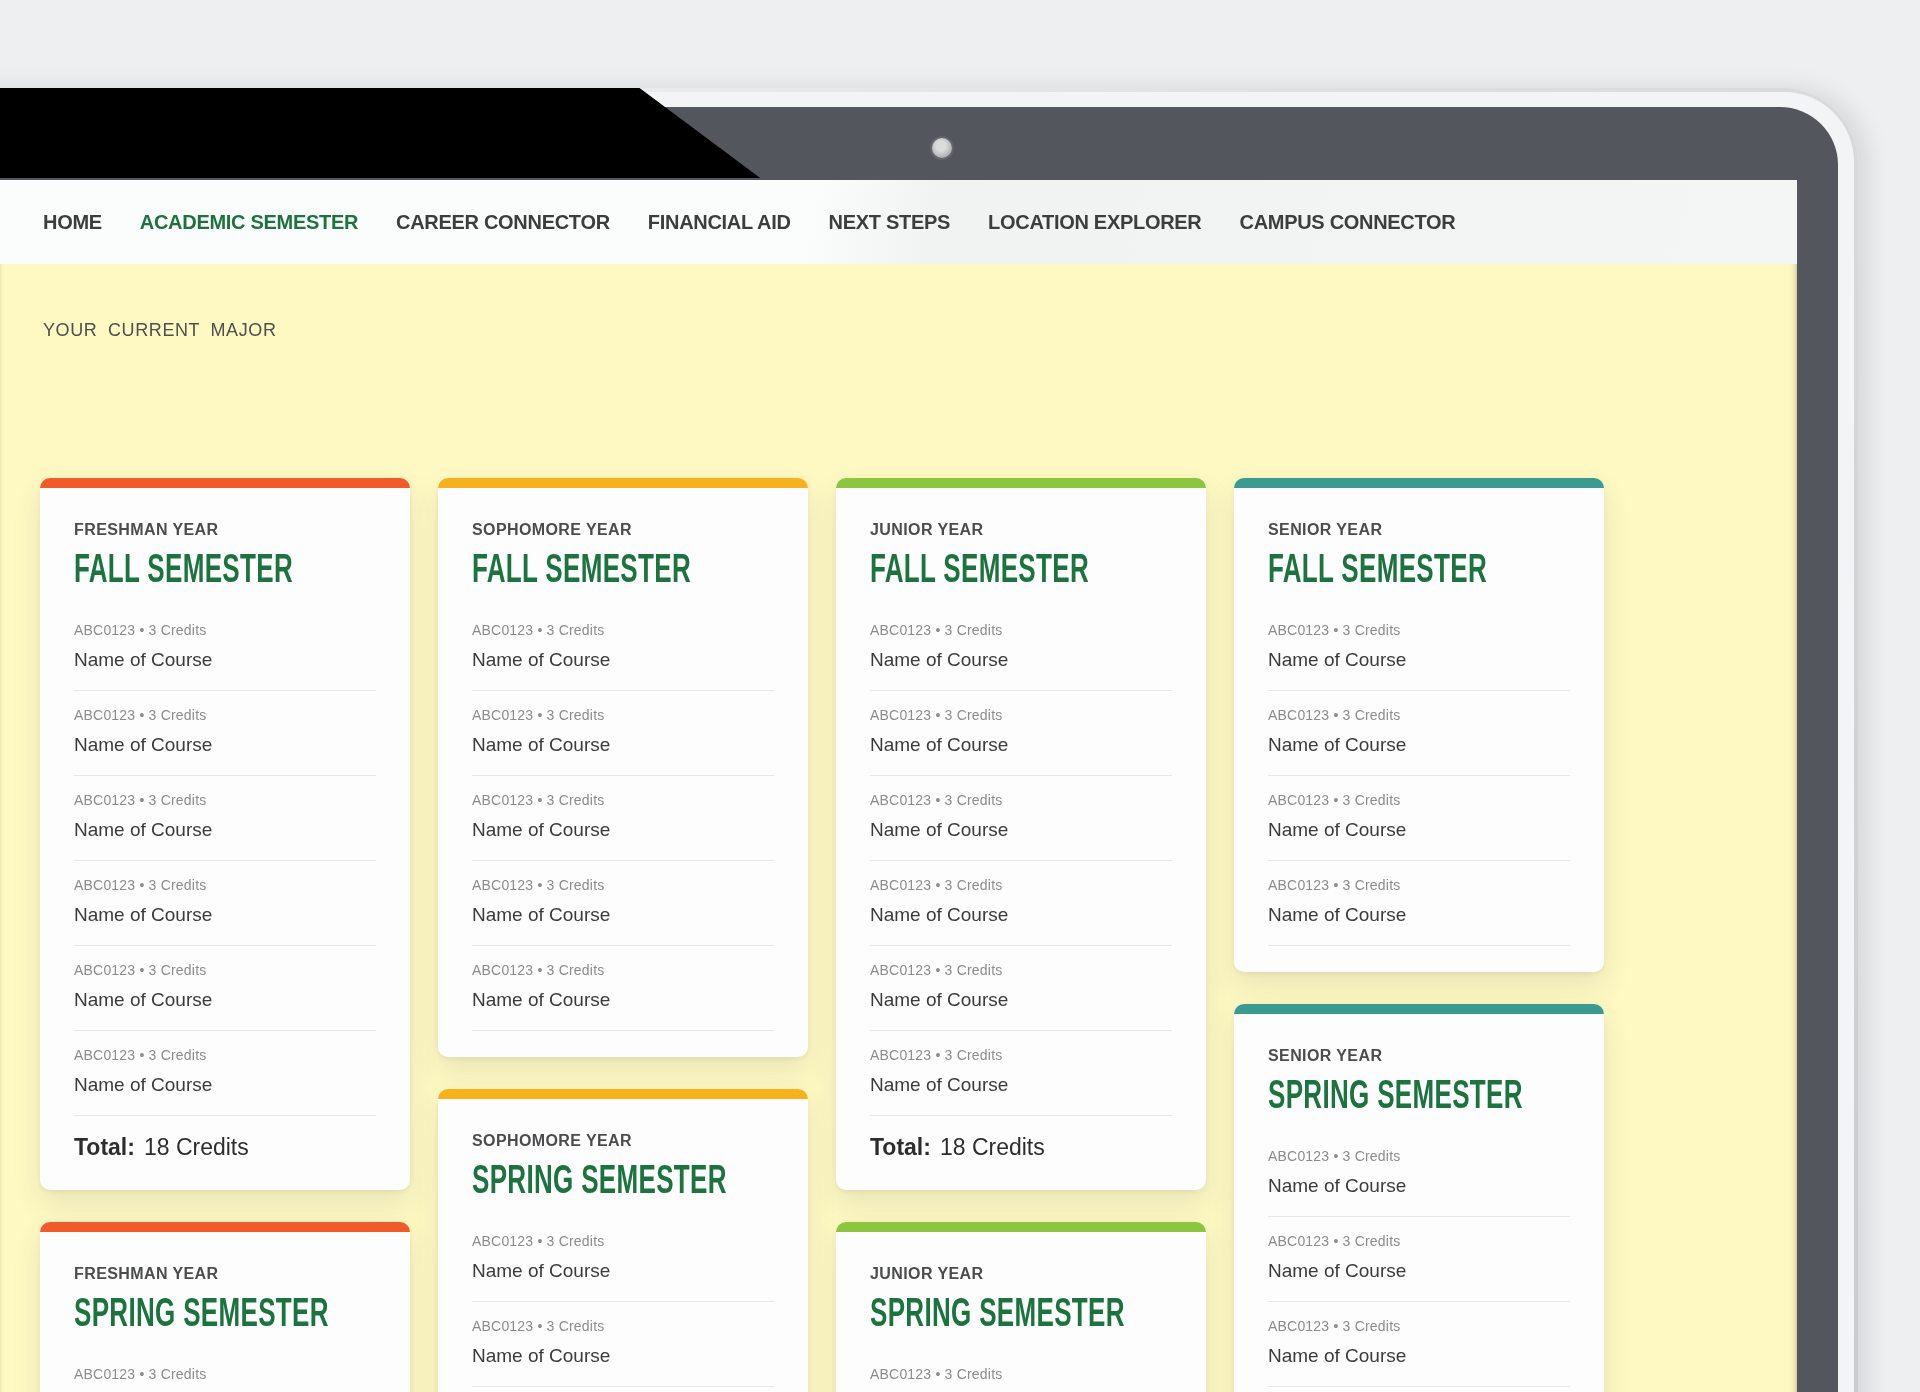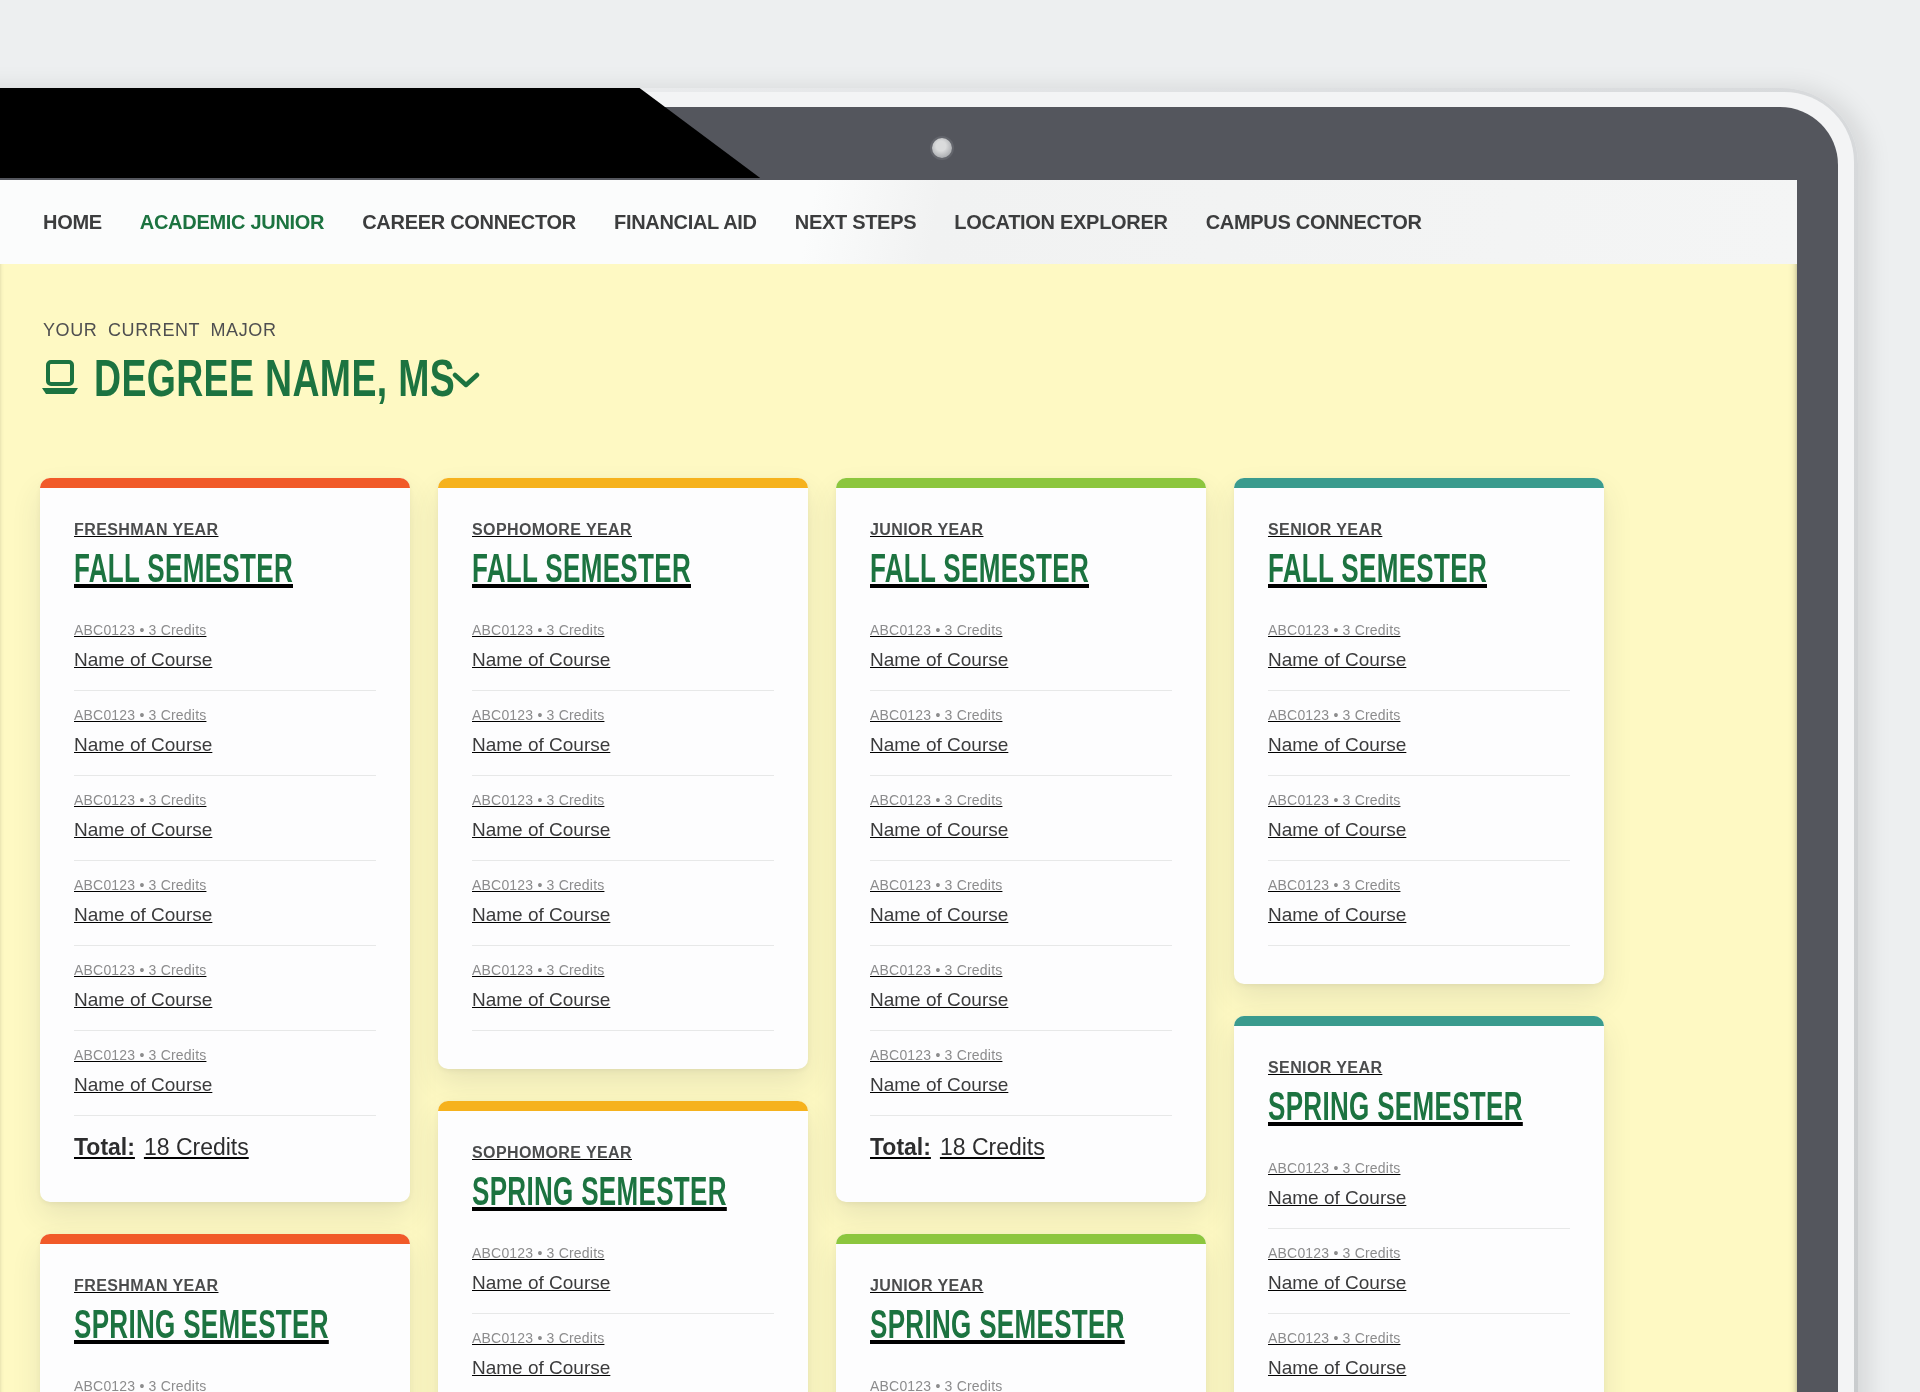--- a/index.html
+++ b/index.html
@@ -61,21 +61,21 @@
   }
   .degree-chevron{position:absolute;left:412px;top:24px;}
   
   .grid{position:absolute;left:40px;top:298px;display:flex;gap:28px;}
   .col{width:370px;display:flex;flex-direction:column;gap:32px;}
   .card{
     background:#fdfdfe;border-radius:10px;
     box-shadow:0 2px 5px rgba(0,0,0,.05),0 14px 30px rgba(55,60,70,.11);
   }
   .accent{height:10px;border-radius:10px 10px 0 0;}
-  .card-body{padding:32px 34px 38px;text-decoration:underline;}
+  .card-body{padding:32px 34px 26px;}
   .year{font-size:16px;font-weight:bold;color:#4b4c4d;letter-spacing:.4px;line-height:20px;}
   .sem{
     font-size:40px;font-weight:bold;color:#1c7340;line-height:44px;margin-top:6px;
     transform:scaleX(.65);transform-origin:left center;white-space:nowrap;letter-spacing:.5px;
   }
   .courses{margin-top:16px;}
   .course{padding:15px 0 18px;border-bottom:1px solid #e7e8e8;}
   .code{font-size:14px;color:#8c8c8d;line-height:19px;margin-bottom:8px;letter-spacing:.2px;}
   .cname{font-size:19px;color:#3b3b3c;line-height:24px;}
   .total{padding:16px 0 2px;font-size:23px;color:#2d2d2e;line-height:30px;}
@@ -86,43 +86,29 @@
 
 <div class="rim"></div>
 <div class="bezel"></div>
 <div class="glare"></div>
 <div class="camera"></div>
 
 <div class="screen">
 
   <div class="navbar">
     <span class="nav-item">HOME</span>
-    <span class="nav-item active">ACADEMIC JUNIOR</span>
+    <span class="nav-item active">ACADEMIC SEMESTER</span>
     <span class="nav-item">CAREER CONNECTOR</span>
     <span class="nav-item">FINANCIAL AID</span>
     <span class="nav-item">NEXT STEPS</span>
     <span class="nav-item">LOCATION EXPLORER</span>
     <span class="nav-item">CAMPUS CONNECTOR</span>
   </div>
 
   <div class="eyebrow">YOUR CURRENT MAJOR</div>
-  <div class="degree-row">
-    <span style="display:inline-flex;">
-      <svg width="40" height="36" viewBox="0 0 40 36">
-        <rect x="8" y="2" width="24" height="22" rx="3" fill="none" stroke="#1c7340" stroke-width="4"></rect>
-        <polygon points="2,28 38,28 34,34 6,34" fill="#1c7340"></polygon>
-      </svg>
-    </span>
-    <span class="degree-title">DEGREE NAME, MS</span>
-    <span class="degree-chevron">
-      <svg width="28" height="17" viewBox="0 0 28 17">
-        <polyline points="3,3 14,13 25,3" fill="none" stroke="#1c7340" stroke-width="4.5" stroke-linecap="round" stroke-linejoin="round"></polyline>
-      </svg>
-    </span>
-  </div>
 
   <div class="grid">
 
     <div class="col">
       <div class="card">
         <div class="accent" style="background: rgb(241, 90, 41);"></div>
         <div class="card-body">
           <div class="year">FRESHMAN YEAR</div>
           <div class="sem">FALL SEMESTER</div>
           <div class="courses">

